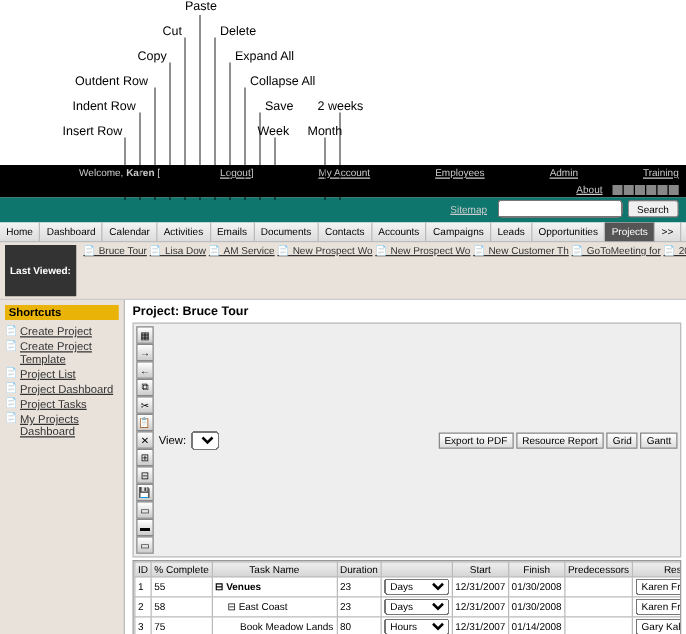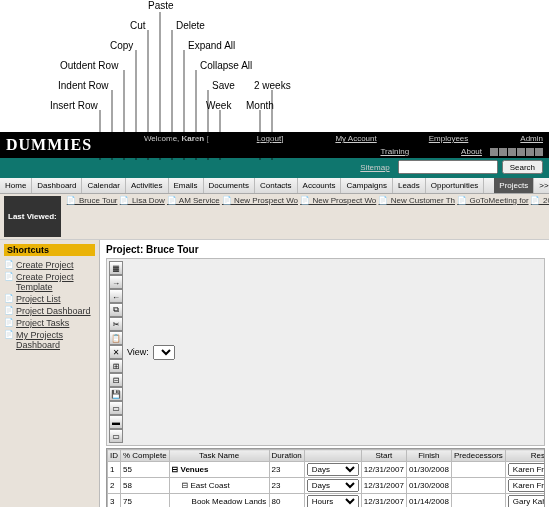--- a/index.html
+++ b/index.html
@@ -9,21 +9,21 @@
   .toplinks { margin-left: auto; font-size: 8px; display: flex; gap: 4px; align-items: center; color: #ccc; flex-wrap: wrap; justify-content: flex-end; }
   .toplinks a { color: #ccc; text-decoration: underline; cursor: pointer; margin-left: 48px; }
   .colorsquares { display: inline-flex; gap: 1px; margin-left: 4px; }
   .colorsquares span { width: 8px; height: 8px; background: #888; display: inline-block; }
   .searchrow { background: #0f766e; display: flex; justify-content: flex-end; padding: 2px 6px 4px; gap: 4px; }
   .searchrow input { font-size: 8px; height: 14px; width: 100px; }
   .searchrow button { font-size: 8px; height: 14px; }
   .sitemap { color:#ccc; font-size:8px; text-decoration:underline; margin-right:4px; align-self:center;}
   .mainmenu { display: flex; background: linear-gradient(#f4f4f4,#dcdcdc); border-bottom: 1px solid #aaa; font-size: 8px; }
   .mainmenu .tab { padding: 3px 5px; border-right: 1px solid #bbb; cursor: pointer; white-space: nowrap; }
-  .mainmenu .tab.active { background: #555; color: #fff; margin-left: 10px; }
+  .mainmenu .tab.active { background: #555; color: #fff; }
   .lastviewed { background: #e8e2da; border-bottom: 1px solid #ccc; padding: 2px 4px; font-size: 8px; display: flex; gap: 6px; overflow: hidden; white-space: nowrap; }
   .lastviewed b { background: #333; color:#fff; padding:16px 4px; }
   .lastviewed a { color:#333; text-decoration: underline; cursor:pointer; }
   .body { display: flex; }
   .sidebar { width: 100px; background: #e8e2da; border-right: 1px solid #bbb; padding: 4px; }
   .sidebar h4 { margin: 0 0 3px 0; font-size: 9px; background:#eab308; padding:1px 3px;}
   .sidebar ul { list-style: none; margin: 0; padding: 0; }
   .sidebar li { padding: 1px 0 1px 12px; position: relative; cursor: pointer; text-decoration: underline; color:#333;}
   .sidebar li::before { content:"📄"; position:absolute; left:0; font-size:8px; text-decoration:none;}
   .main { flex: 1; padding: 4px 4px 4px 6px; overflow: hidden; }
@@ -74,21 +74,20 @@
   <span class="lbl" style="left:200px;top:60px">Collapse All</span>
   <span class="lbl" style="left:58px;top:80px">Indent Row</span>
   <span class="lbl" style="left:212px;top:80px">Save</span>
   <span class="lbl" style="left:254px;top:80px">2 weeks</span>
   <span class="lbl" style="left:50px;top:100px">Insert Row</span>
   <span class="lbl" style="left:206px;top:100px">Week</span>
   <span class="lbl" style="left:246px;top:100px">Month</span>
 </div>
 
 <div class="topbar">
-  <span class="logo">DUMMIES</span>
   <div class="toplinks">
     <span><span>Welcome, </span><b>Karen</b> [<a>Logout</a>]</span>
     <a>My Account</a>
     <a>Employees</a>
     <a>Admin</a>
     <a>Training</a>
     <a>About</a>
     <span class="colorsquares">
         <span></span>
         <span></span>
@@ -153,20 +152,26 @@
           <span class="tbtn">✕</span>
           <span class="tbtn">⊞</span>
           <span class="tbtn">⊟</span>
           <span class="tbtn">💾</span>
           <span class="tbtn">▭</span>
           <span class="tbtn">▬</span>
           <span class="tbtn">▭</span>
         </span>
       <span style="margin-left:3px">View:</span>
       <select class="viewsel"></select>
+      <div class="rightbtns" id="rbtns">
+          <span class="btn">Export to PDF</span>
+          <span class="btn">Resource Report</span>
+          <span class="btn">Grid</span>
+          <span class="btn">Gantt</span>
+        </div>
     </div>
     <div class="gridwrap">
       <table class="grid">
         <thead>
             <tr id="gridhead">
               <th>ID</th>
               <th>% Complete</th>
               <th>Task Name</th>
               <th>Duration</th>
               <th></th>

